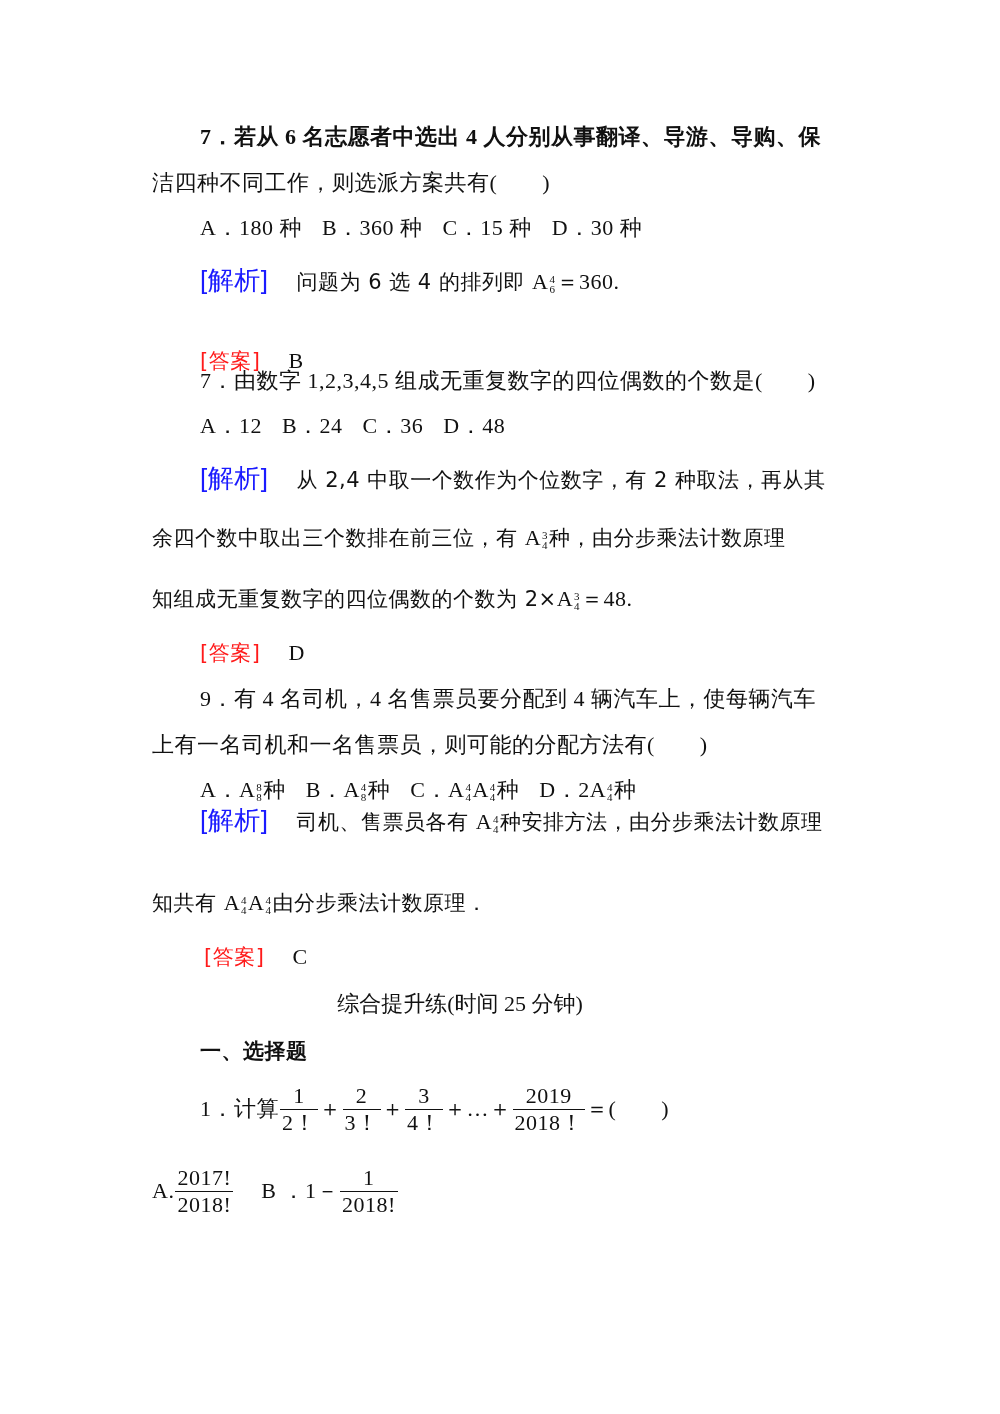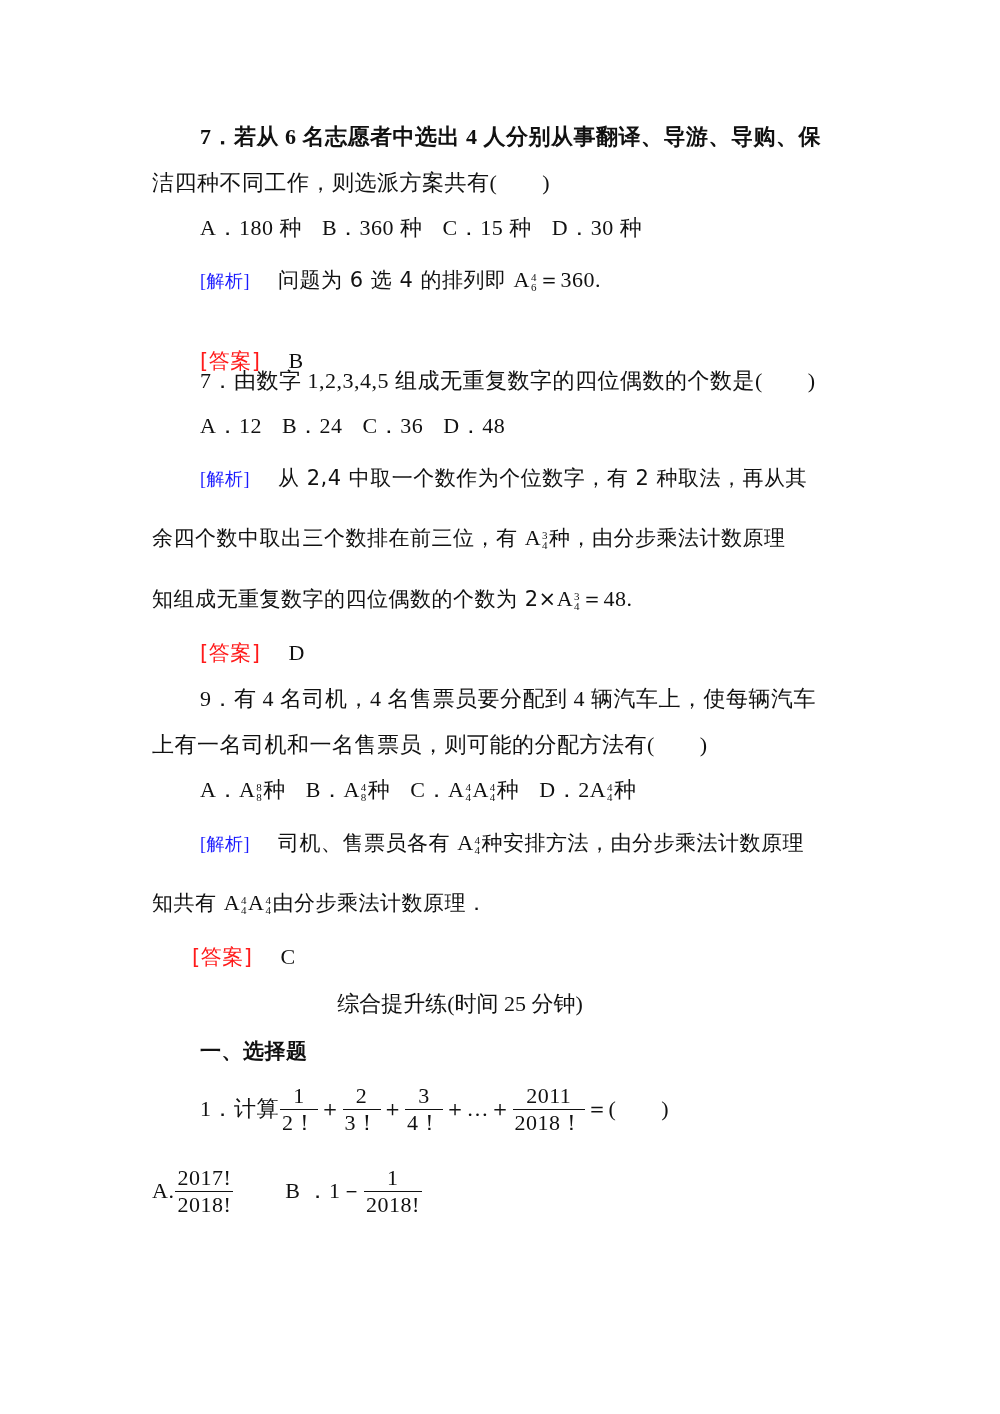--- a/index.html
+++ b/index.html
@@ -19,21 +19,21 @@
       position: absolute;
       font-size: 22px;
       line-height: 28px;
       white-space: nowrap;
       letter-spacing: 0.5px;
     }
     .sans {
       font-family: "DejaVu Sans", "Liberation Sans", sans-serif;
       font-size: 21px;
     }
-    .label-blue { color: #1a1aff; font-family: Liberation Serif, serif; font-size: 18px; }
+    .label-blue { color: #1a1aff; font-family: Liberation Sans, sans-serif; font-size: 26px; }
     .label-red { color: #ff1a1a; font-family: "DejaVu Sans", sans-serif; font-size: 21px; }
     .gap { display: inline-block; width: 22px; }
     .gap-s { display: inline-block; width: 14px; }
     .perm {
       display: inline-block;
       position: relative;
       font-family: "Liberation Serif", serif;
     }
     .perm .sup-sub {
       display: inline-flex;
@@ -133,37 +133,37 @@
           <span>4</span>
         </span></span><span class="perm"><span>A</span><span class="sup-sub">
           <span>4</span>
           <span>4</span>
         </span></span><span>种</span></span><span class="gap-s"></span>
   <span><span>D．</span><span>2</span><span class="perm"><span>A</span><span class="sup-sub">
           <span>4</span>
           <span>4</span>
         </span></span><span>种</span></span>
 </div>
-<div class="line" style="left:200px; top:829px;text-align:center;">
+<div class="line" style="left:200px; top:806px;text-align:center;">
   <span class="label-blue">[解析]</span><span class="gap"></span>
   <span class="sans">司机、售票员各有 </span><span class="perm"><span>A</span><span class="sup-sub">
         <span>4</span>
         <span>4</span>
       </span></span><span class="sans">种安排方法，由分步乘法计数原理</span>
 </div>
 <div class="line sans" style="left:152px; top:889px;">
   <span>知共有 </span><span class="perm" style="font-size:22px;"><span>A</span><span class="sup-sub">
         <span>4</span>
         <span>4</span>
       </span></span><span class="perm" style="font-size:22px;"><span>A</span><span class="sup-sub">
         <span>4</span>
         <span>4</span>
       </span></span><span>由分步乘法计数原理．</span>
 </div>
-<div class="line" style="left:192px; top:943px;text-align:center;">
+<div class="line" style="left:204px; top:943px;text-align:center;">
   <span class="label-red">[答案]</span><span class="gap"></span>
   <span>C</span>
 </div>
 
 <div class="section-title" style="top:990px; padding-left:48px; box-sizing:border-box;">综合提升练(时间 25 分钟)</div>
 <div class="line bold-title" style="left:200px; top:1037px;">一、选择题</div>
 
 <div class="line" style="left:200px; top:1080px; line-height:56px; height:58px; display:flex; align-items:center;">
   <span>1．计算</span>
   <span class="frac">
@@ -175,28 +175,28 @@
       <span class="num">2</span>
       <span class="den">3！</span>
     </span>
   <span>＋</span>
   <span class="frac">
       <span class="num">3</span>
       <span class="den">4！</span>
     </span>
   <span>＋…＋</span>
   <span class="frac">
-      <span class="num">2011</span>
+      <span class="num">2019</span>
       <span class="den">2018！</span>
     </span>
   <span>＝(　　)</span>
 </div>
 <div class="line" style="left:152px; top:1162px; height:58px; display:flex; align-items:center;">
   <span>A.</span>
-  <span class="frac" style="margin-right:52px;">
+  <span class="frac" style="margin-right:28px;">
       <span class="num">2017!</span>
       <span class="den">2018!</span>
     </span>
   <span>B ．1－</span>
   <span class="frac">
       <span class="num">1</span>
       <span class="den">2018!</span>
     </span>
 </div>
 

